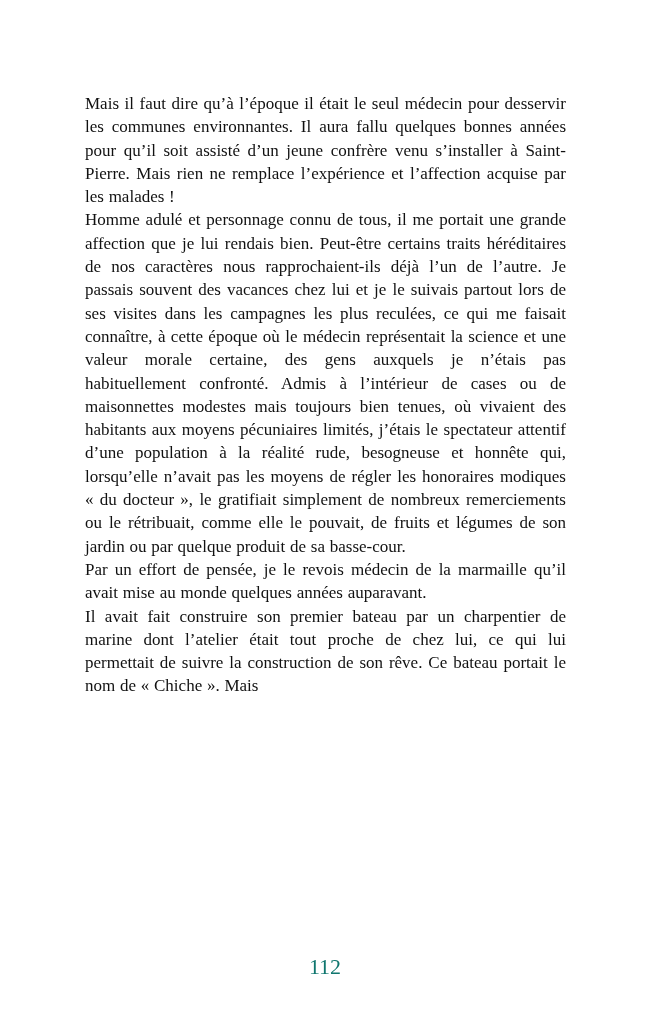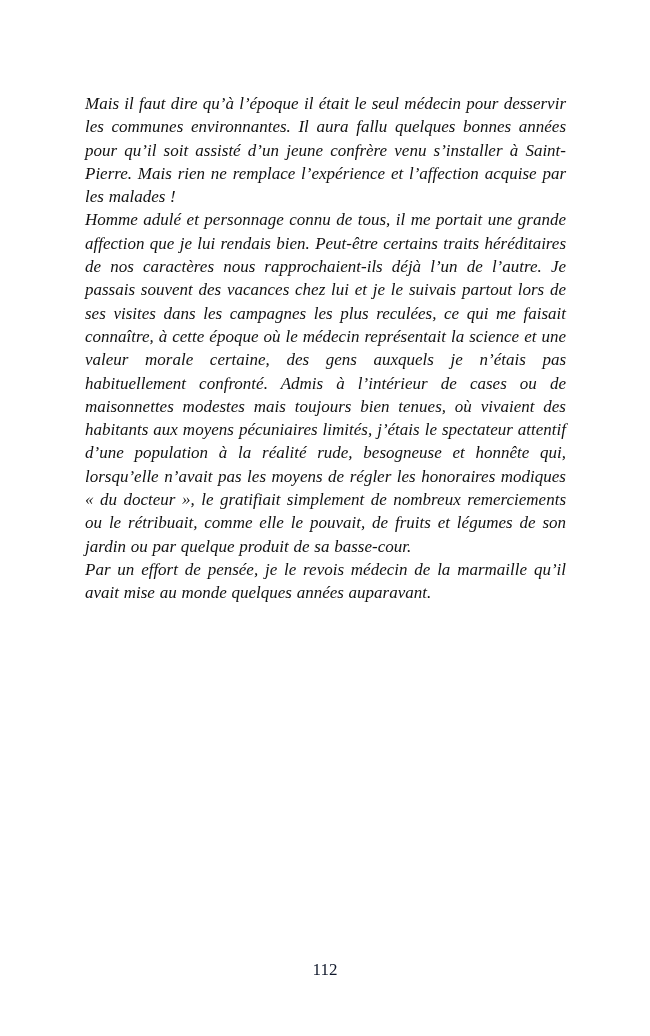--- a/index.html
+++ b/index.html
@@ -18,47 +18,47 @@
   .page {
     position: absolute;
     inset: 0;
     background: #ffffff;
   }
   .text-block {
     position: absolute;
     top: 92px;
     left: 85px;
     width: 481px;
-    font-style: italic;
   }
   .text-block p {
     margin: 0;
     font-size: 17px;
     line-height: 23.3px;
     text-align: justify;
     text-justify: inter-word;
     hyphens: none;
     word-spacing: 0.5px;
   }
   .text-block p.gap-before {
     margin-top: 23.3px;
   }
   .page-number {
     position: absolute;
     bottom: 56px;
     left: 0;
     width: 650px;
     text-align: center;
-    font-size: 17px;
-    color: #0f172a;
+    font-size: 22px;
+    color: #0f766e;
   }
 </style>
 </head>
 <body>
 
 <div class="page">
   <div class="text-block">
     <p>Mais il faut dire qu’à l’époque il était le seul médecin pour desservir les  communes environnantes. Il aura fallu quelques bonnes années pour qu’il soit assisté d’un jeune confrère venu s’installer à Saint-Pierre. Mais rien ne remplace l’expérience et l’affection acquise par les malades !</p>
     <p>Homme adulé et personnage connu de tous, il me portait une grande affection que je lui rendais bien. Peut-être certains traits héréditaires de nos caractères nous rapprochaient-ils déjà l’un de l’autre. Je passais souvent des vacances chez lui et je le suivais partout lors de ses visites dans les campagnes les plus reculées, ce qui me faisait connaître, à cette époque où le médecin représentait la science et une valeur morale certaine, des gens auxquels je n’étais pas habituellement confronté. Admis à l’intérieur de cases ou  de maisonnettes modestes mais toujours bien tenues, où vivaient des habitants aux moyens pécuniaires limités, j’étais le spectateur attentif d’une population à la réalité rude, besogneuse et honnête qui, lorsqu’elle n’avait pas les moyens de régler les honoraires modiques «&nbsp;du docteur&nbsp;», le gratifiait simplement de nombreux remerciements ou le rétribuait, comme elle le pouvait, de fruits et légumes de son jardin ou par quelque produit de sa basse-cour.</p>
     <p>Par un effort de pensée, je le revois médecin de la marmaille qu’il avait mise au monde quelques années auparavant.</p>
+    <p>Il avait fait construire son premier bateau par un charpentier de marine dont l’atelier était tout proche de chez lui, ce qui lui permettait de suivre la construction de son rêve. Ce bateau portait le nom de «&nbsp;Chiche&nbsp;». Mais</p>
   </div>
   <div class="page-number">112</div>
 </div>
 
 </body></html>

